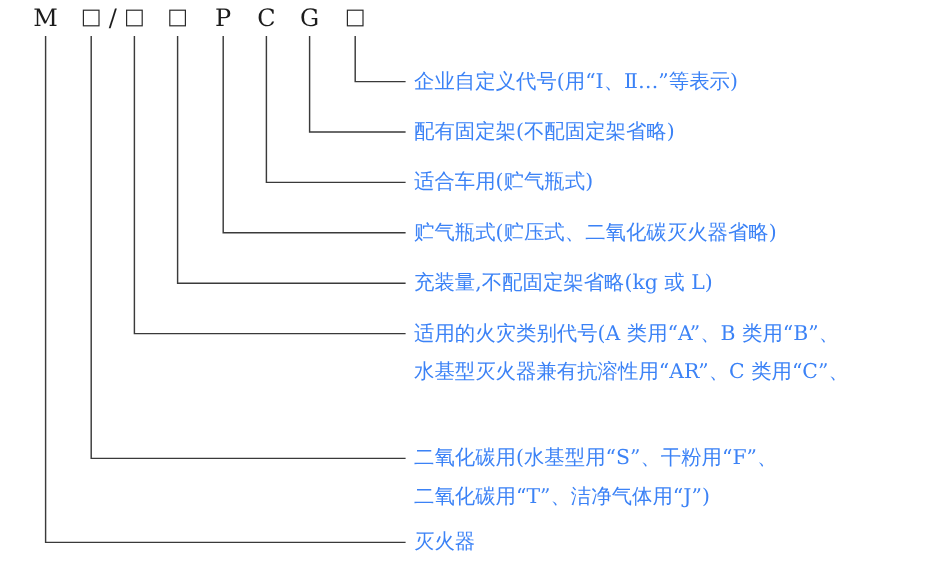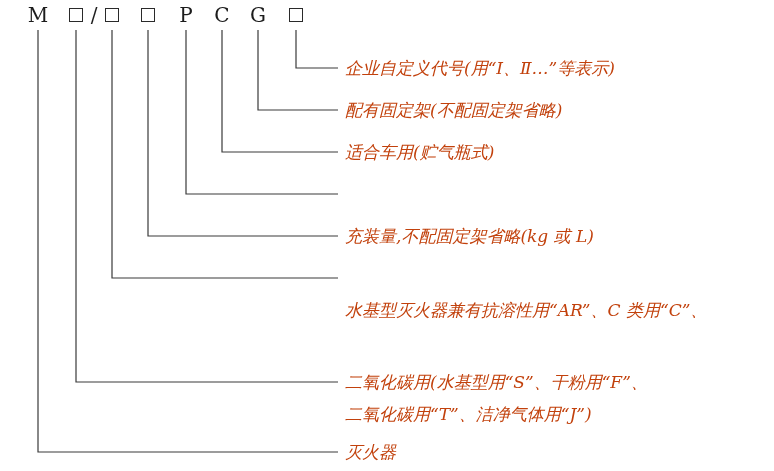--- a/index.html
+++ b/index.html
@@ -42,22 +42,21 @@
     fill: none;
     stroke: #3a3a3a;
     stroke-width: 1.2;
   }
   .label {
     position: absolute;
     left: 345px;
     font-size: 17px;
     line-height: 22px;
     white-space: nowrap;
-    color: #c2410c;
-    font-style: italic;
+    color: #3b82f6;
   }
 </style>
 </head>
 <body>
 
 <div class="canvas">
 
   <svg class="lines" width="774" height="471" viewBox="0 0 774 471" aria-hidden="true">
     <polyline points="296,30 296,68 338,68"></polyline>
     <polyline points="258,30 258,110 338,110"></polyline>
@@ -77,22 +76,24 @@
     <span class="code-box" style="left:148px"></span>
     <span class="code-letter" style="left:186px">P</span>
     <span class="code-letter" style="left:222px">C</span>
     <span class="code-letter" style="left:258px">G</span>
     <span class="code-box" style="left:296px"></span>
   </div>
 
   <div class="label" style="top:57px">企业自定义代号(用“Ⅰ、Ⅱ…”等表示)</div>
   <div class="label" style="top:99px">配有固定架(不配固定架省略)</div>
   <div class="label" style="top:141px">适合车用(贮气瓶式)</div>
+  <div class="label" style="top:183px">贮气瓶式(贮压式、二氧化碳灭火器省略)</div>
   <div class="label" style="top:225px">充装量,不配固定架省略(kg 或 L)</div>
 
+  <div class="label" style="top:267px">适用的火灾类别代号(A 类用“A”、B 类用“B”、</div>
   <div class="label" style="top:299px">水基型灭火器兼有抗溶性用“AR”、C 类用“C”、</div>
 
   <div class="label" style="top:371px">二氧化碳用(水基型用“S”、干粉用“F”、</div>
   <div class="label" style="top:403px">二氧化碳用“T”、洁净气体用“J”)</div>
 
   <div class="label" style="top:441px">灭火器</div>
 
 </div>
 
 </body></html>

